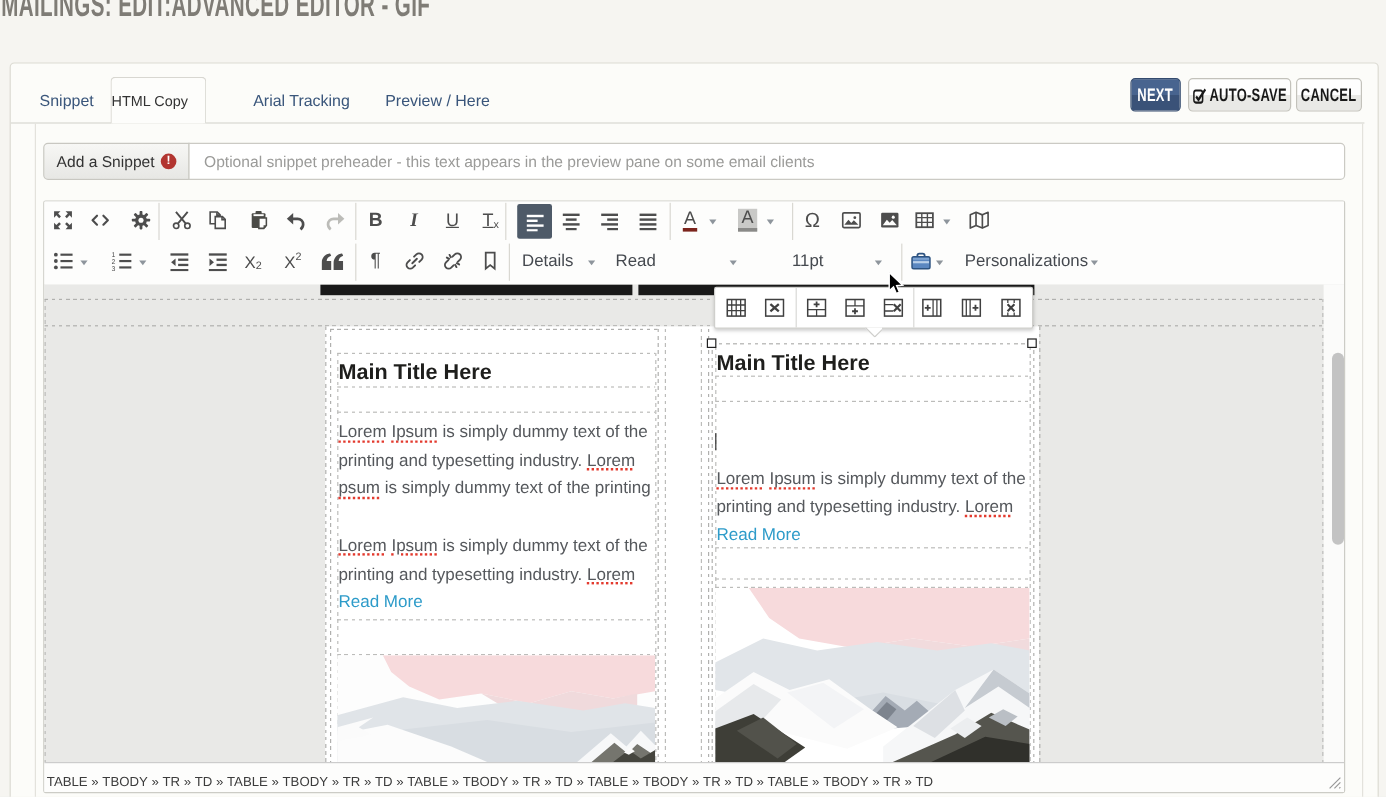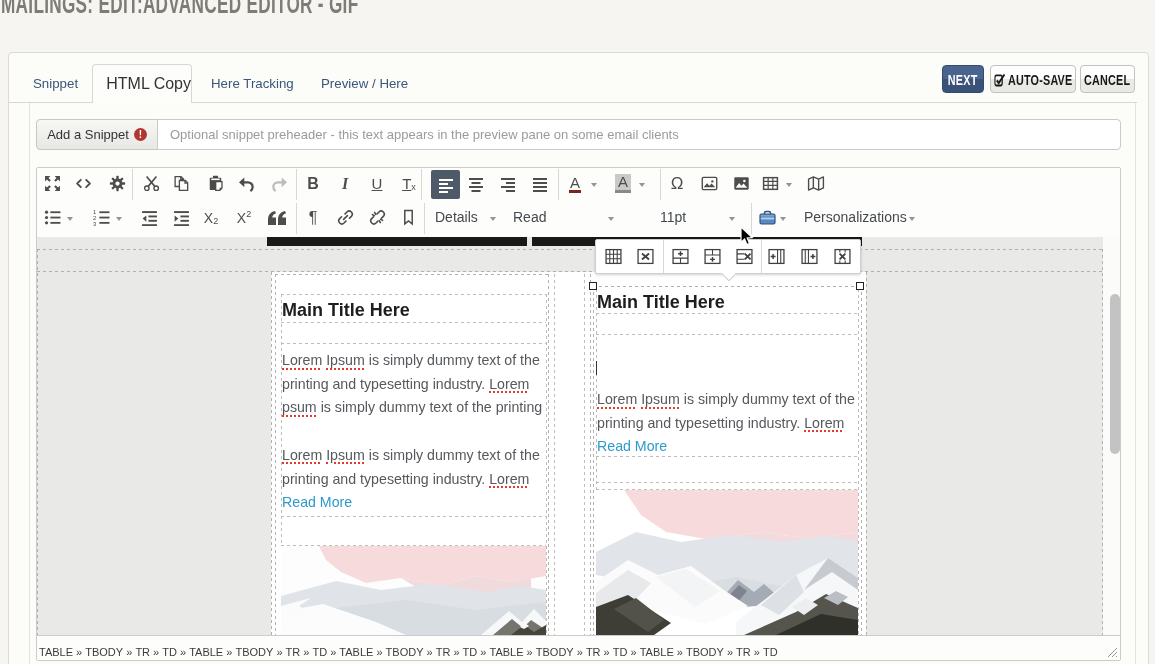--- a/index.html
+++ b/index.html
@@ -5,21 +5,21 @@
 *{margin:0;padding:0;box-sizing:border-box}
 html,body{width:1155px;height:664px;overflow:hidden}
 body{position:relative;background:#f6f5f1;font-family:"Liberation Sans",sans-serif}
 .abs{position:absolute}
 
 #ptitle{left:1px;top:-12px;font-size:28px;font-weight:700;color:#7f7c76;letter-spacing:.5px;white-space:nowrap;transform:scaleX(.613);transform-origin:0 0}
 
 #card{left:8px;top:52px;width:1141px;height:620px;background:#fcfcf9;border:1px solid #dcdbd3;border-radius:4px}
 #tabline{left:9px;top:102px;width:1128px;border-top:1px solid #d8d7d1}
 .tab{top:76px;font-size:13.3px;color:#3a567b}
-#tabactive{left:92px;top:64px;width:100px;height:39px;background:#fdfdfb;border:1px solid #d8d7d1;border-bottom:none;border-radius:4px 4px 0 0;text-align:right;line-height:38px;font-size:16px;color:#333}
+#tabactive{left:92px;top:64px;width:80px;height:39px;background:#fdfdfb;border:1px solid #d8d7d1;border-bottom:none;border-radius:4px 4px 0 0;text-align:left;line-height:38px;font-size:12px;color:#333}
 
 .btn{top:65px;height:28px;border-radius:4px;text-align:center;color:#191919;font-weight:700;border:1px solid #c3c2bb;background:linear-gradient(#fefefe 0 50%,#e9e9e6 50% 100%);display:flex;align-items:center;justify-content:center}
 #btn-next{left:942px;width:42px;background:linear-gradient(#48648f 0 50%,#3a5278 50% 100%);border-color:#344b6e;color:#fff}
 #btn-autosave{left:990px;width:86px}
 #btn-cancel{left:1080px;width:55px}
 .btxt{font-size:15px;font-weight:700;transform:scaleX(.72);transform-origin:50% 50%;display:flex;align-items:center;gap:4px;letter-spacing:.3px;white-space:nowrap;flex-shrink:0}
 
 #panel{left:29px;top:103px;width:1107px;height:569px;border:1px solid #e3e2dc;border-top:none}
 
 #snipbtn{left:36px;top:119px;width:122px;height:31px;background:linear-gradient(#f7f7f5,#e7e7e4);border:1px solid #c8c7c1;border-radius:4px 0 0 4px;font-size:13px;color:#333;display:flex;align-items:center;justify-content:center;gap:5px}
@@ -57,21 +57,21 @@
 #path{left:39px;top:646px;font-size:11px;color:#3c3c3c}
 svg{display:block}
 </style>
 </head>
 <body>
 <div id="ptitle" class="abs">MAILINGS: EDIT:ADVANCED EDITOR - GIF</div>
 <div id="card" class="abs"></div>
 <div id="tabline" class="abs"></div>
 <div class="abs tab" style="left:33px">Snippet</div>
 <div id="tabactive" class="abs">HTML Copy</div>
-<div class="abs tab" style="left:211px">Here Tracking</div>
+<div class="abs tab" style="left:211px">Arial Tracking</div>
 <div class="abs tab" style="left:321px">Preview / Here</div>
 <div id="btn-next" class="abs btn">
     <span class="btxt">NEXT</span>
   </div>
 <div id="btn-autosave" class="abs btn">
     <span class="btxt"><svg width="15" height="15" viewBox="0 0 16 16">
         <rect x="1" y="3.6" width="10.8" height="10.8" rx="2.4" fill="none" stroke="#191919" stroke-width="1.9"></rect>
         <path d="M3.8 9l2.9 2.9L15.2 2.6" fill="none" stroke="#191919" stroke-width="2.5"></path>
       </svg>AUTO-SAVE</span>
   </div>

